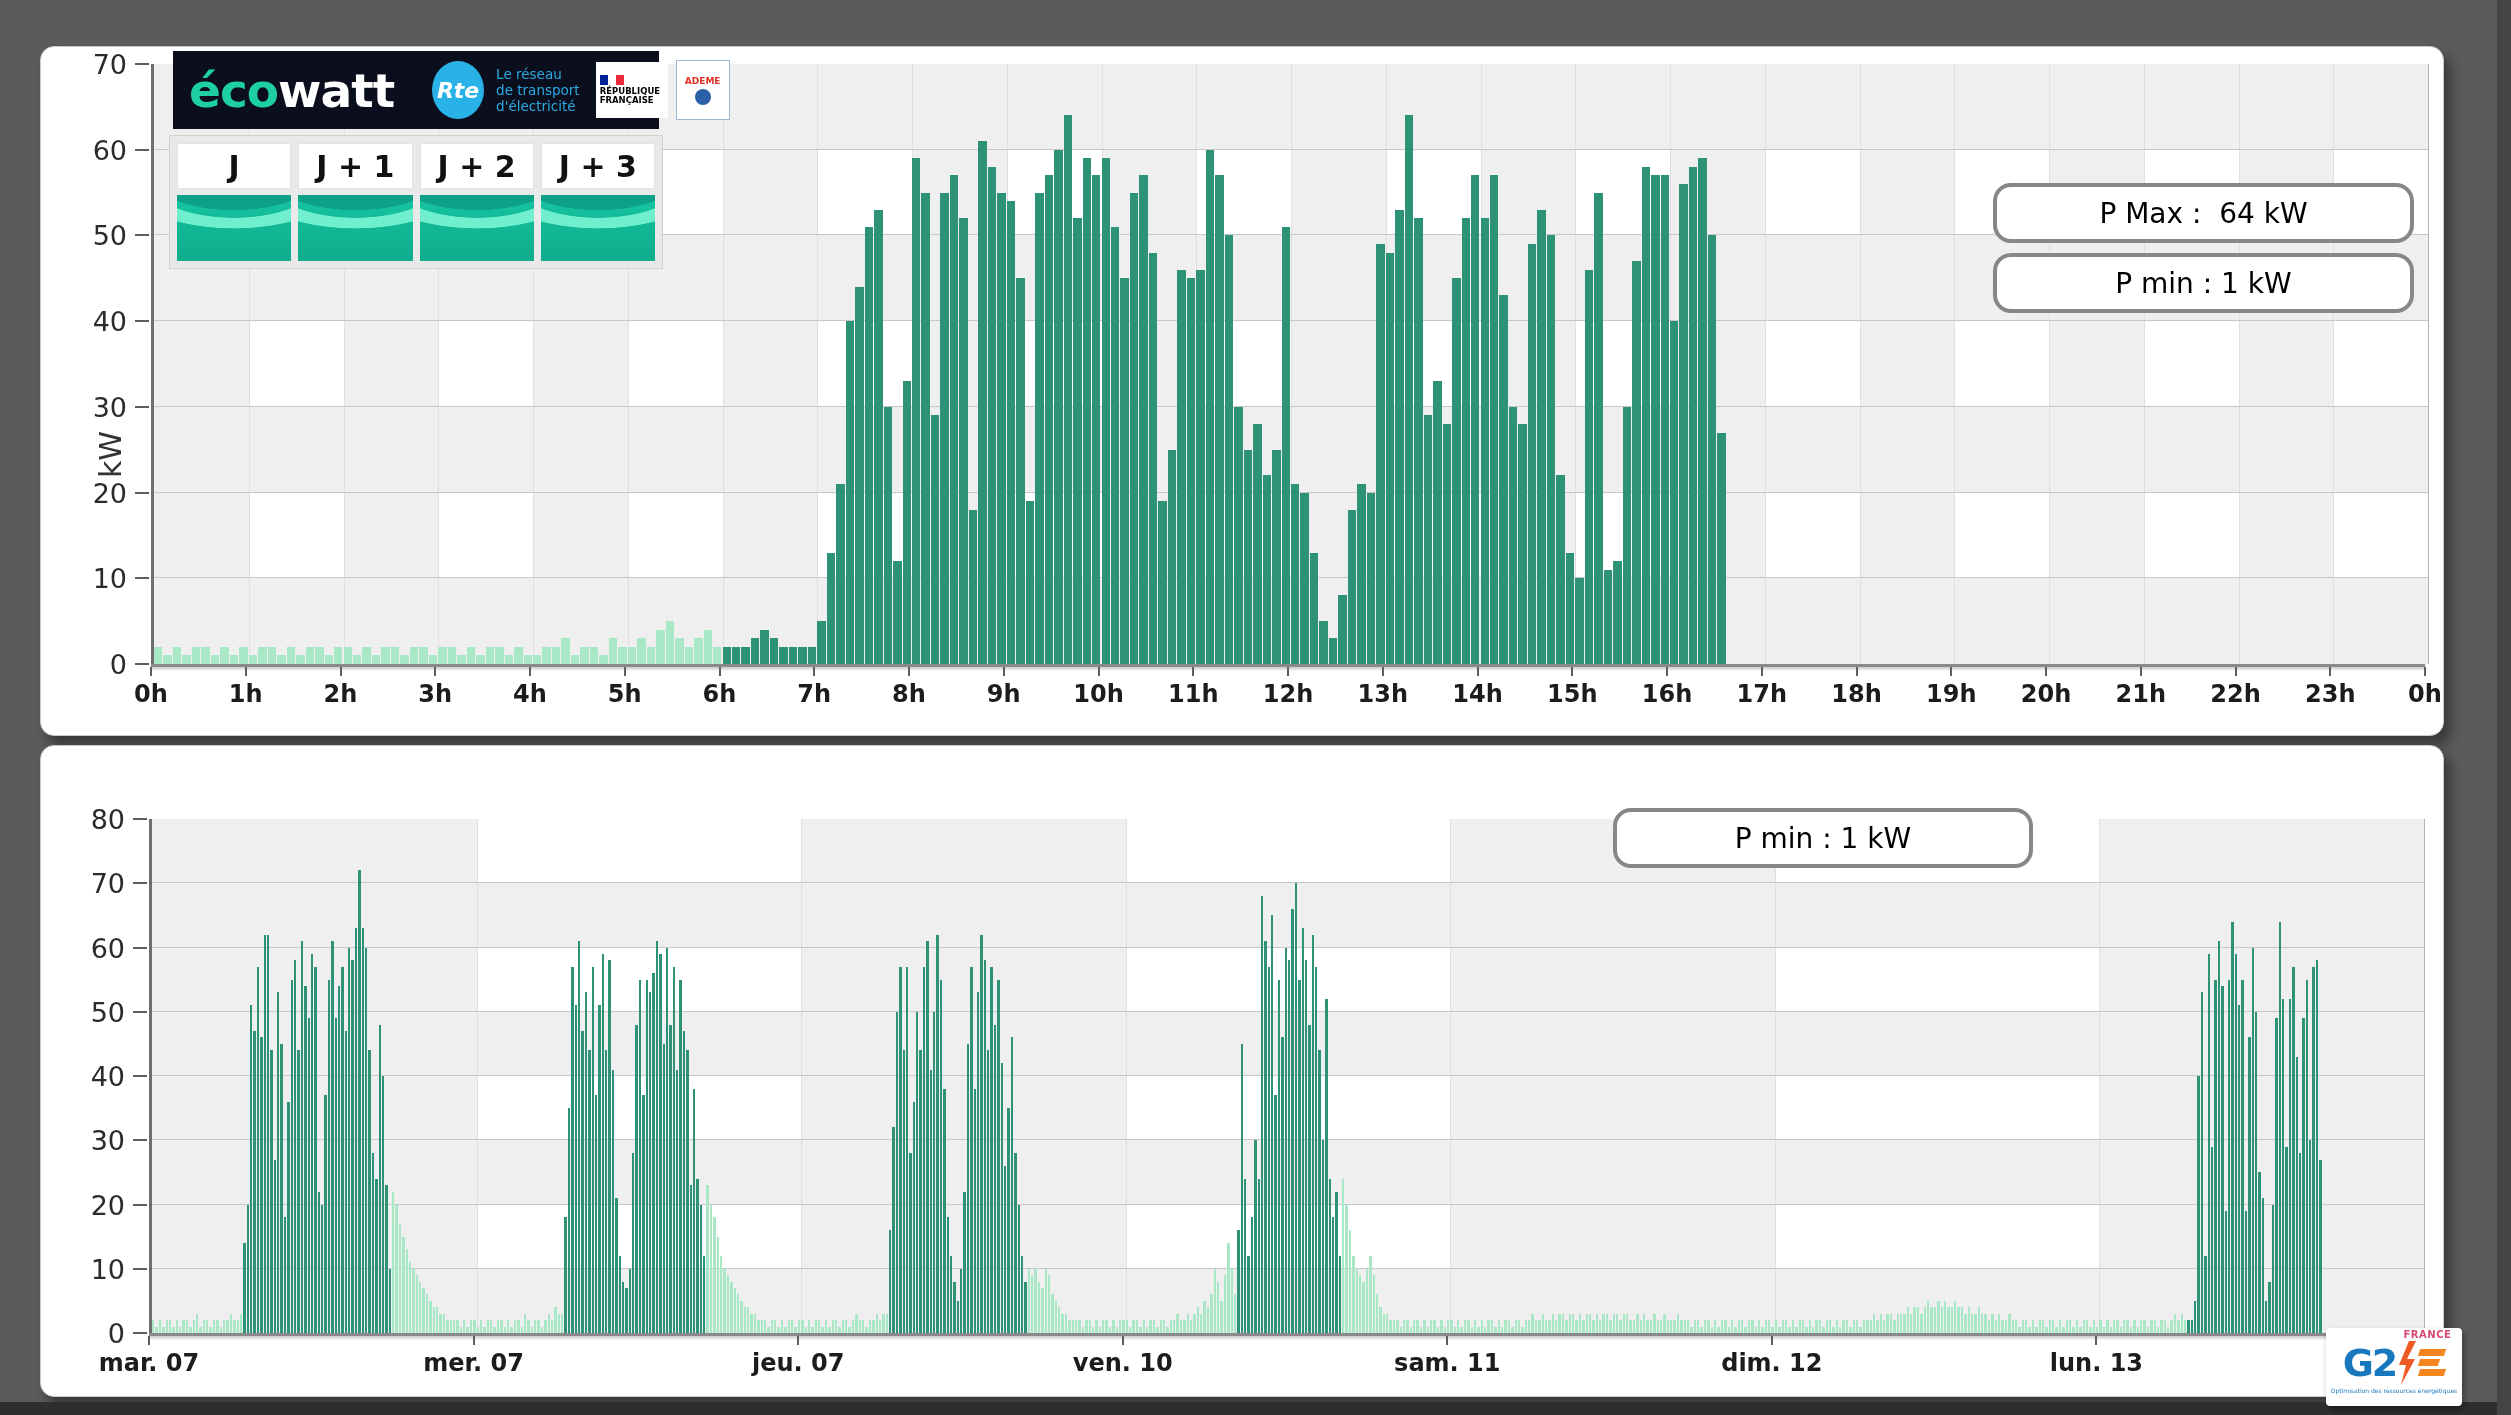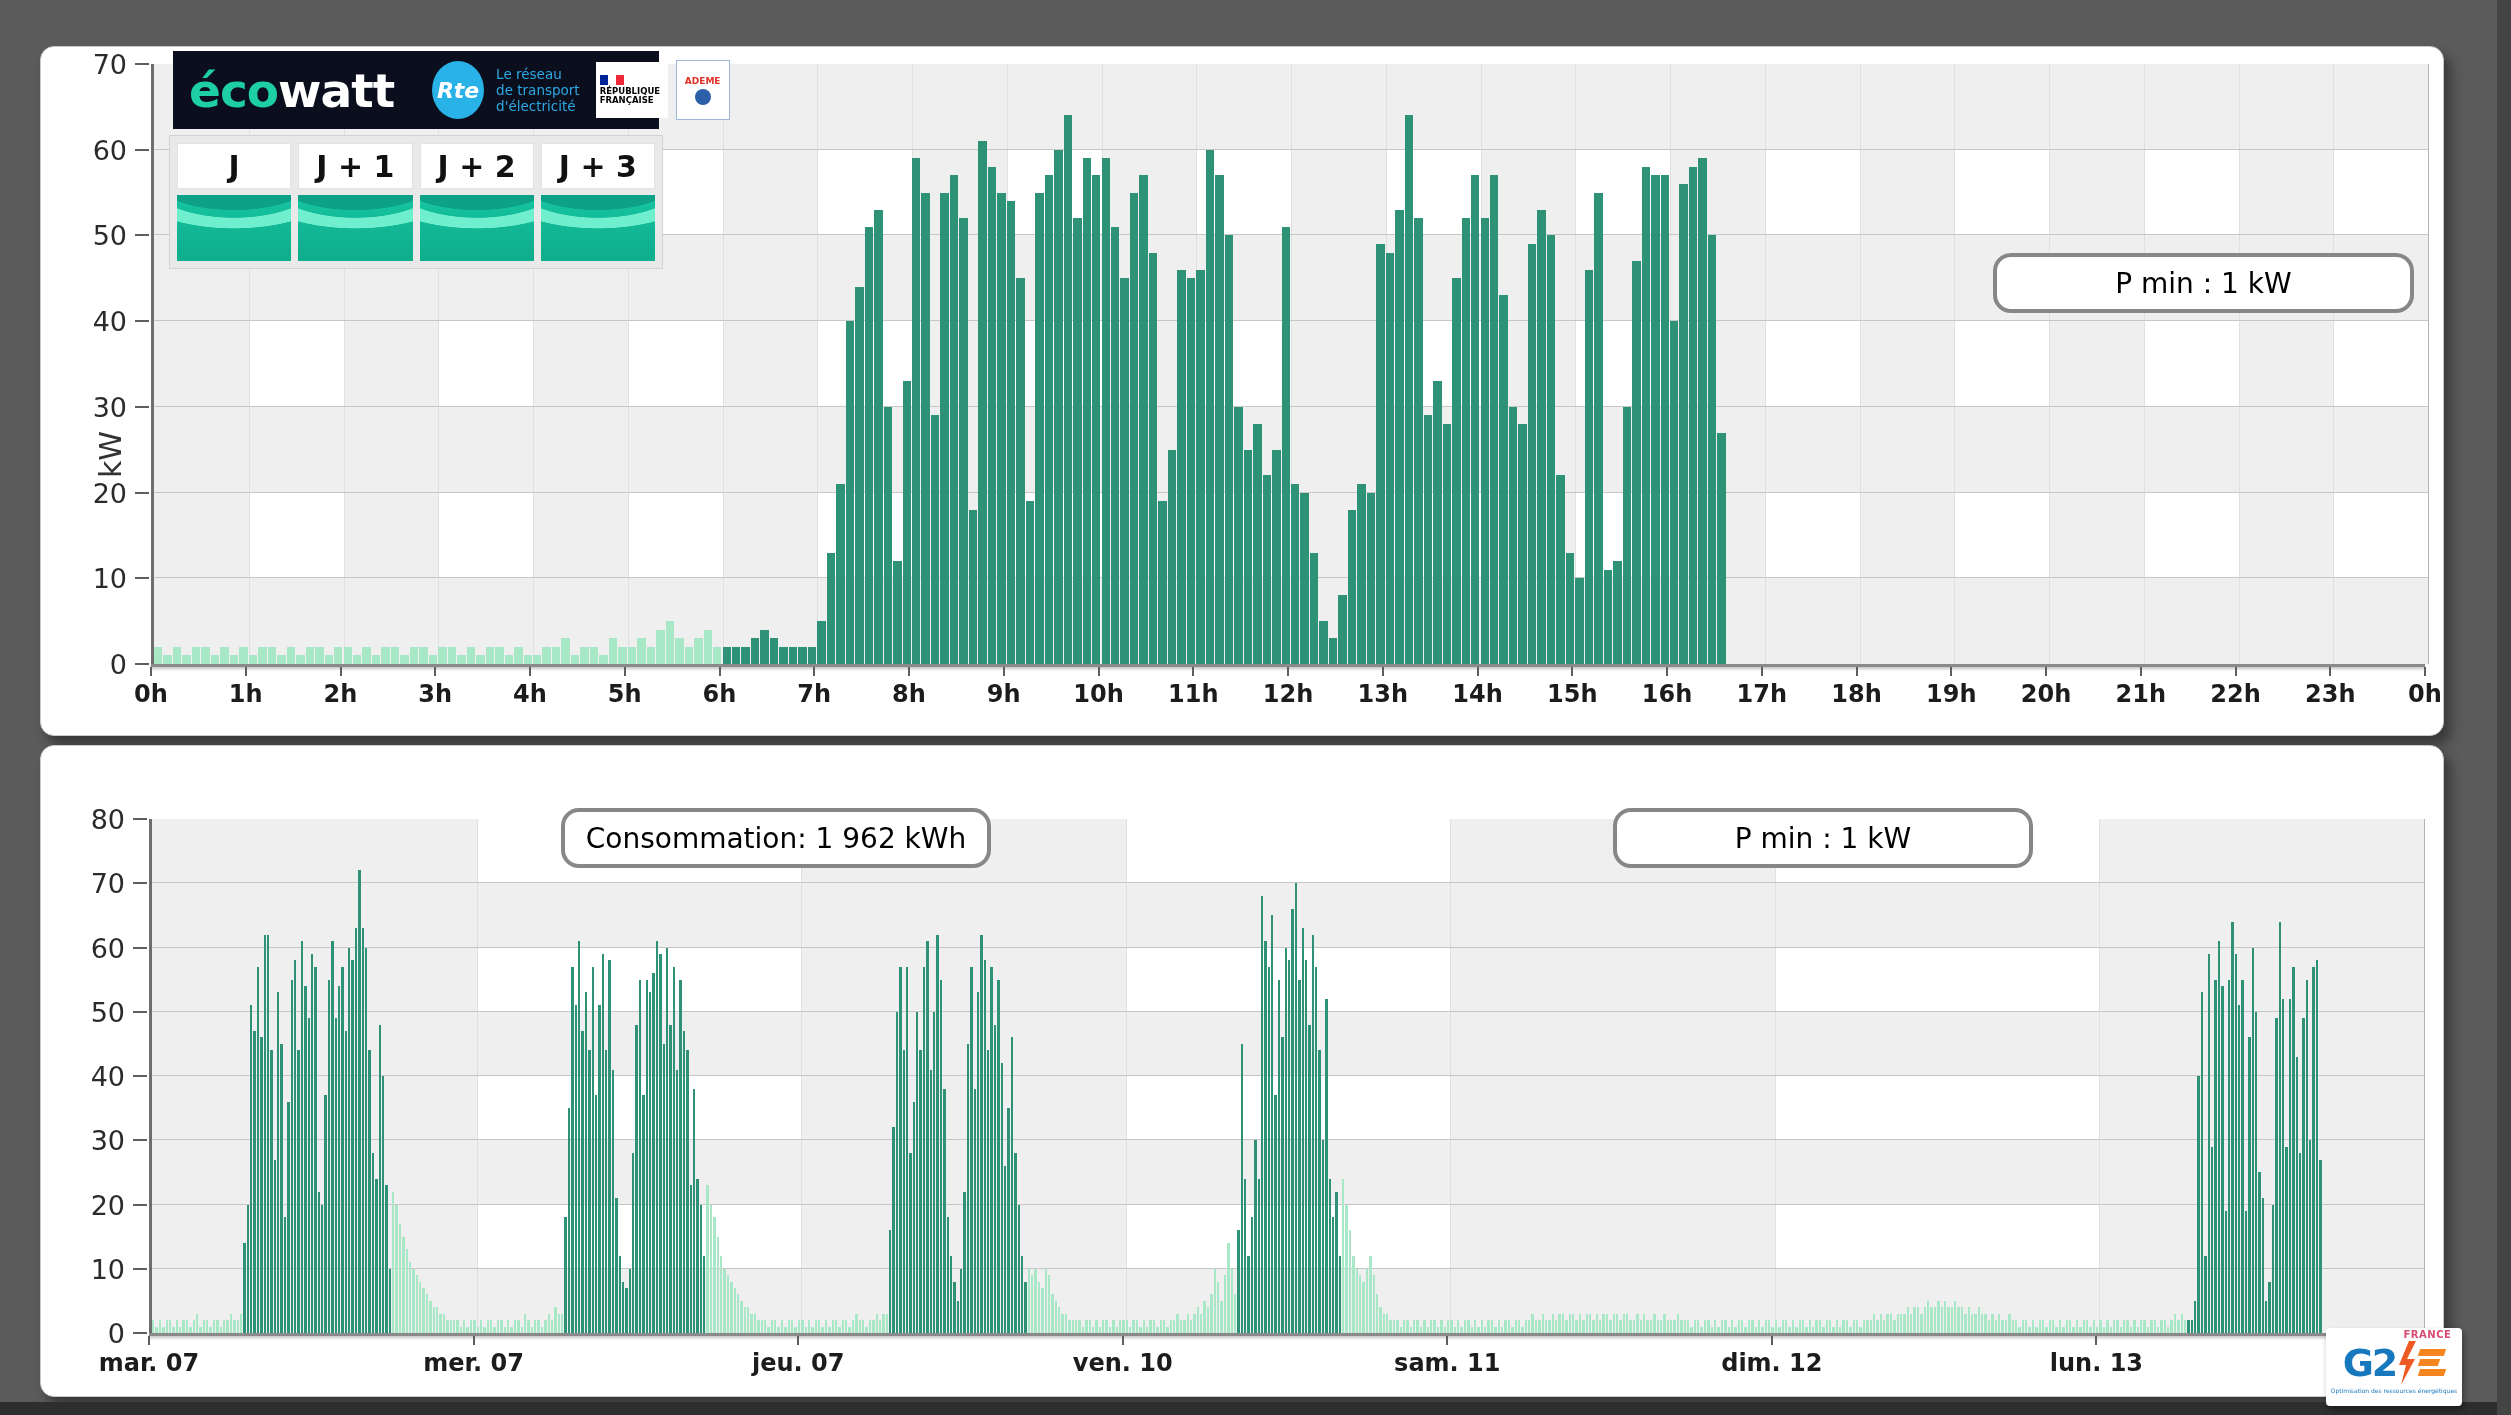--- a/index.html
+++ b/index.html
@@ -595,20 +595,21 @@
       <div class="daybtn">
         <div class="daybtn-label">J + 2</div>
         <div class="ecosignal"></div>
       </div>
       <div class="daybtn">
         <div class="daybtn-label">J + 3</div>
         <div class="ecosignal"></div>
       </div>
     </div>
 
+  <div class="statbox stat-top" id="stat-top-1">P Max :  64 kW</div>
   <div class="statbox stat-top" id="stat-top-2">P min : 1 kW</div>
 
 </div>
 
 <div class="panel" id="panel-bottom">
 
   <div class="plot" id="plot-bottom">
       <div class="cell" style="left:0%;bottom:0%;width:14.285714285714286%;height:12.5%;"></div>
       <div class="cell" style="left:14.285714285714286%;bottom:0%;width:14.285714285714286%;height:12.5%;"></div>
       <div class="cell" style="left:28.571428571428573%;bottom:0%;width:14.285714285714286%;height:12.5%;"></div>
@@ -1354,21 +1355,20 @@
       <div class="ylab" style="bottom:62.5%">50</div>
       <div class="ytickmark" style="bottom:62.5%"></div>
       <div class="ylab" style="bottom:75%">60</div>
       <div class="ytickmark" style="bottom:75%"></div>
       <div class="ylab" style="bottom:87.5%">70</div>
       <div class="ytickmark" style="bottom:87.5%"></div>
       <div class="ylab" style="bottom:100%">80</div>
       <div class="ytickmark" style="bottom:100%"></div>
     </div>
 
-  <div class="statbox" id="stat-bot-0">Consommation: 1 962 kWh</div>
   <div class="statbox" id="stat-bot-2">P min : 1 kW</div>
 </div>
 
 <div class="g2e-logo">
   <div class="g2e-row">
     <span class="g2e-g2">G2</span>
     <svg class="g2e-bolt" viewBox="0 0 20 44">
       <polygon points="12,0 2,24 9,24 4,44 18,18 10,18 19,0" fill="#ee5a24"></polygon>
     </svg>
     <span class="g2e-e">

